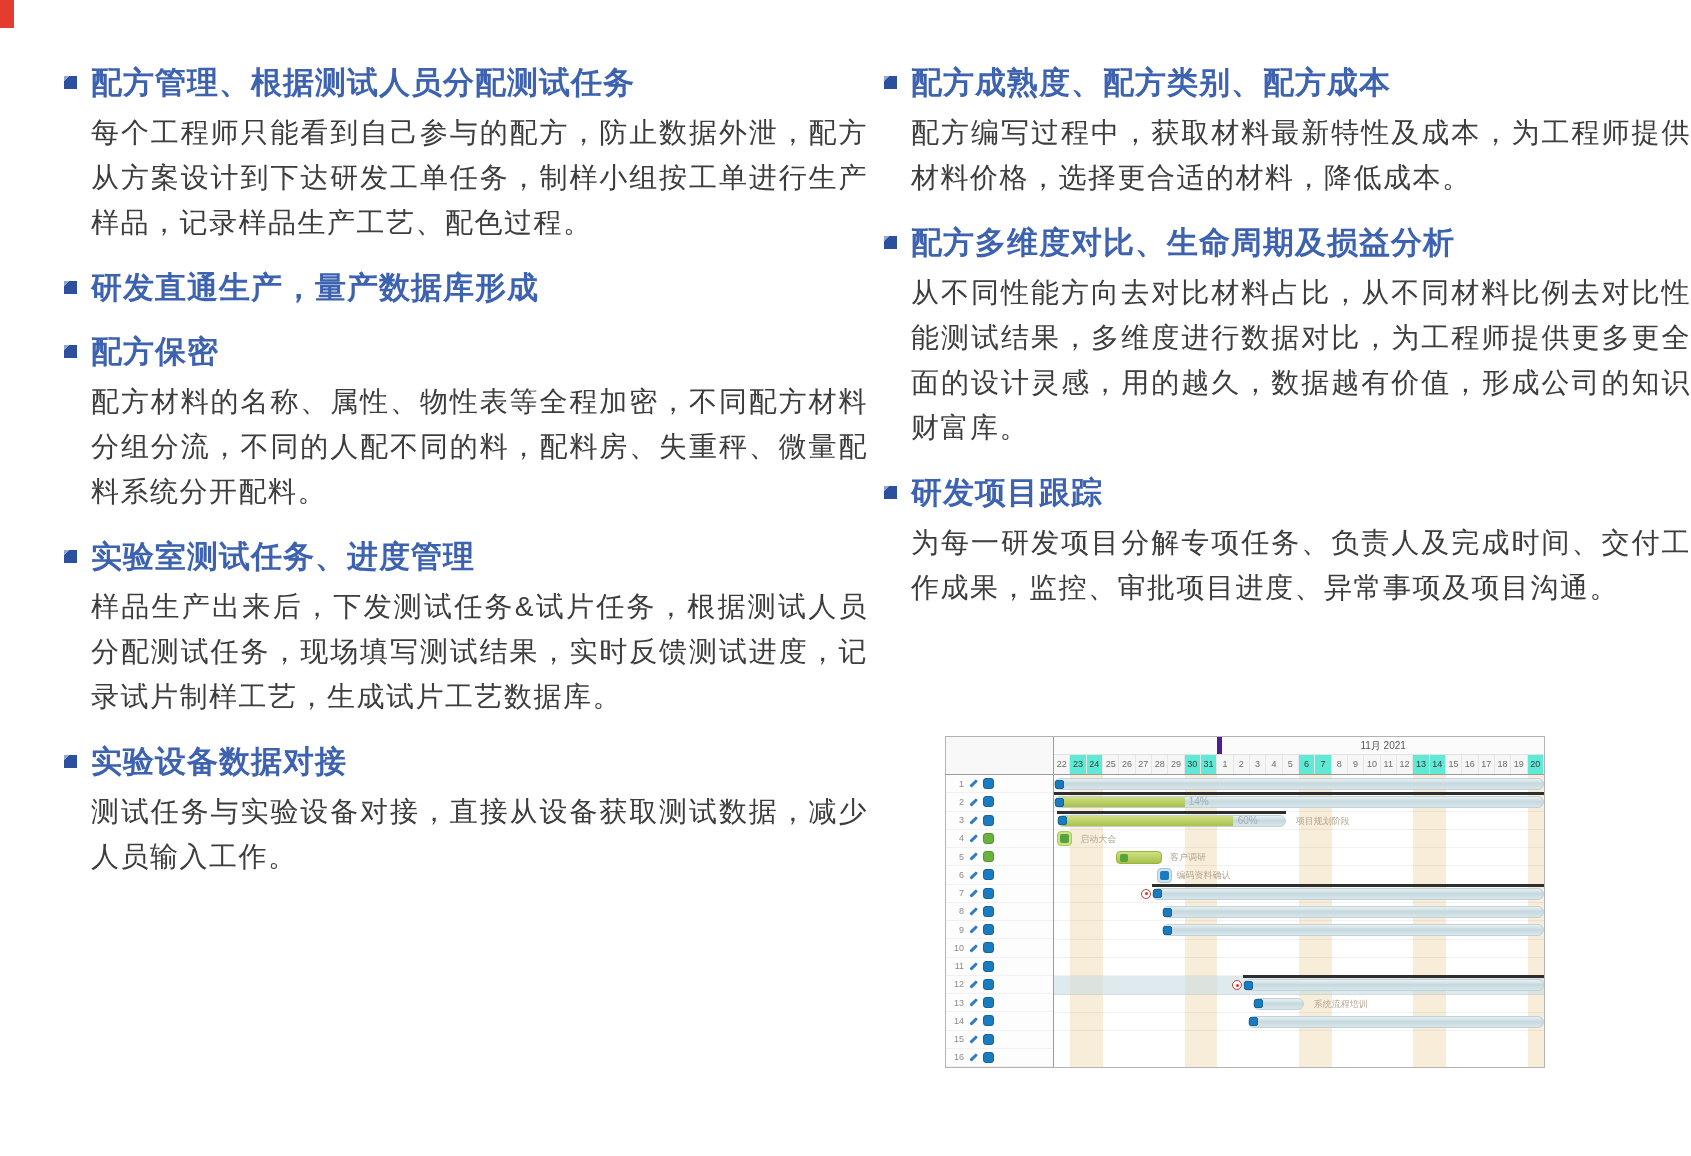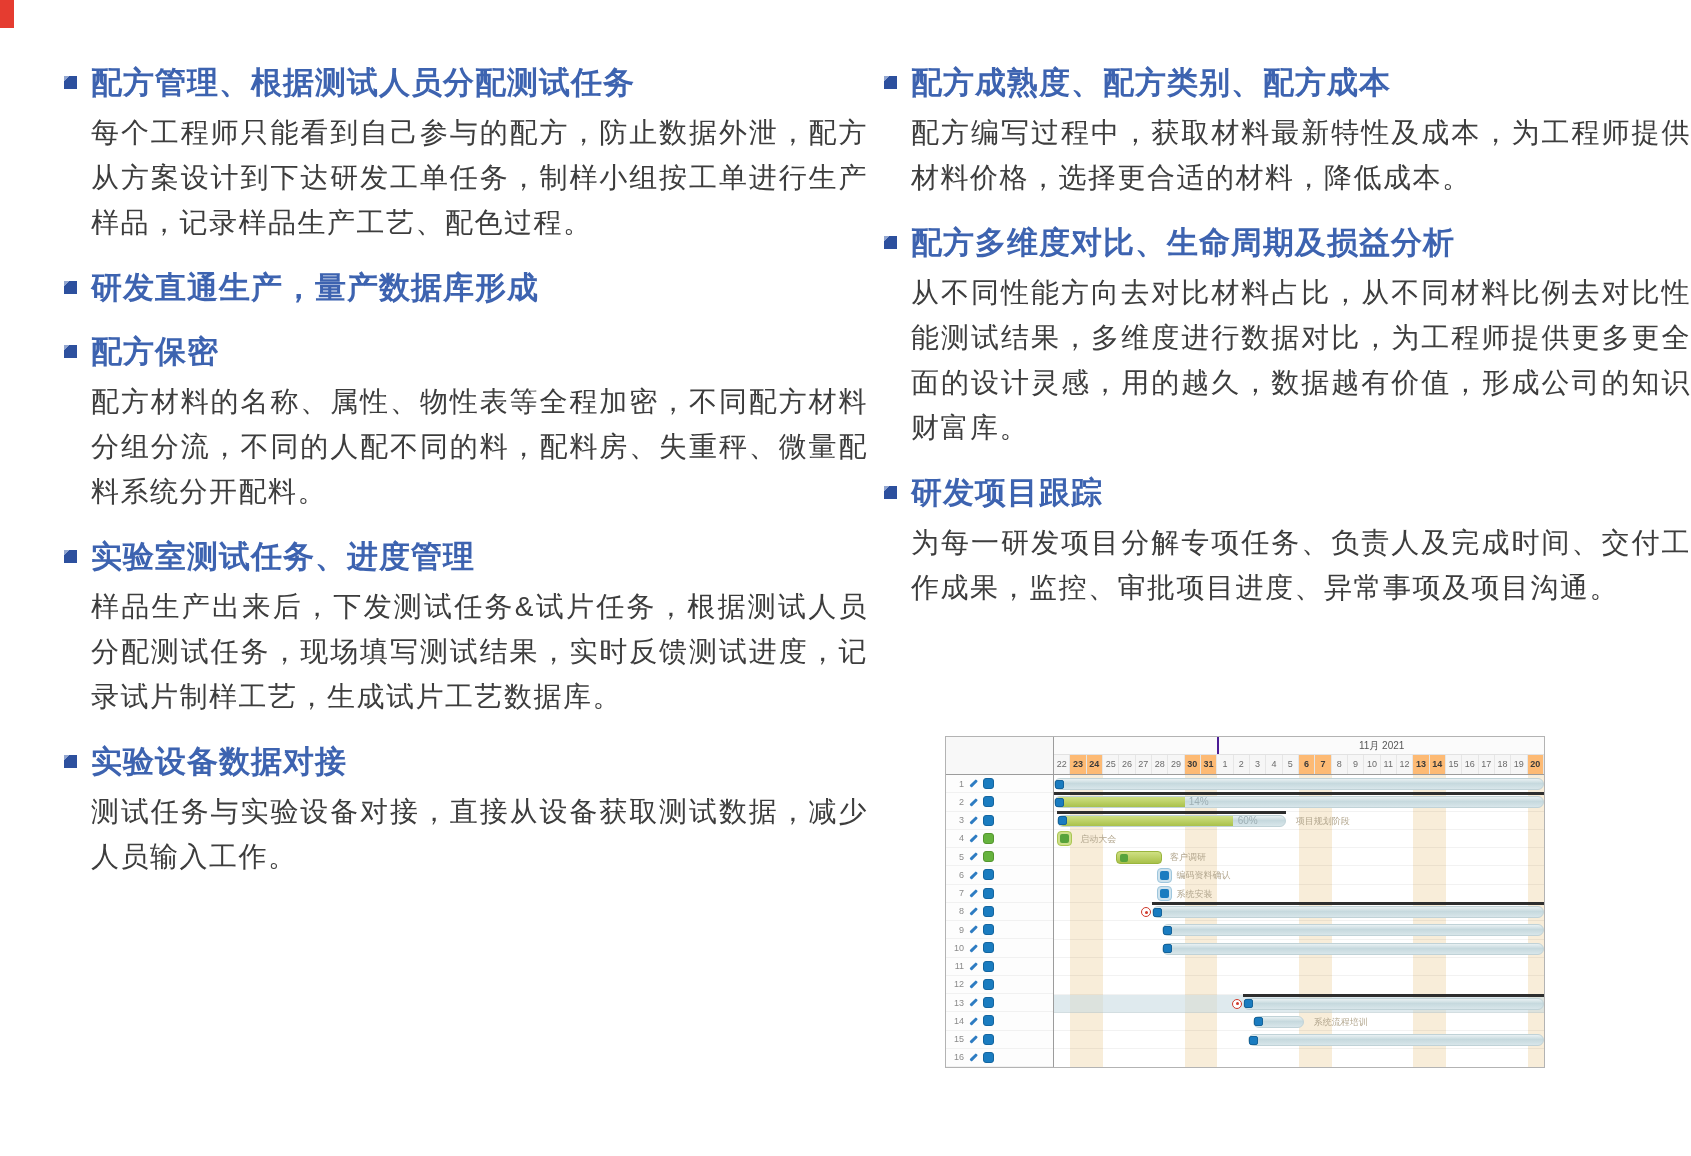--- a/index.html
+++ b/index.html
@@ -24,24 +24,24 @@
   .g-left{width:108px;border-right:1px solid #9c9c9c;display:flex;flex-direction:column;box-sizing:border-box;background:#fdfdfd;}
   .g-left-head{height:38px;border-bottom:1px solid #9c9c9c;box-sizing:border-box;background:#f8f8f8;}
   .lp-row{flex:1;display:flex;align-items:center;gap:3px;padding-left:5px;border-bottom:1px solid #f1f1f1;box-sizing:border-box;}
   .row-num{width:13px;text-align:right;font-size:9px;color:#8a8a8a;}
   .pencil-icon{width:9px;height:2.5px;background:#2e7cc2;transform:rotate(-45deg);border-radius:1px;margin:0 2px;}
   .row-icon{width:11px;height:11px;border-radius:3px;box-sizing:border-box;}
   .row-icon.blue{background:#1a7cc0;border:1px solid #14659f;}
   .row-icon.green{background:#66b33e;border:1px solid #55962f;}
   .g-right{flex:1;display:flex;flex-direction:column;position:relative;min-width:0;}
   .g-month{height:18px;position:relative;border-bottom:1px solid #e2e2e2;background:#fbfbfb;box-sizing:border-box;}
-  .month-label{position:absolute;top:0;text-align:center;font-size:10px;color:#555;line-height:17px;border-left:2px solid #4c1d95;box-sizing:border-box;}
+  .month-label{position:absolute;top:0;text-align:center;font-size:10px;color:#555;line-height:17px;border-left:5px solid #4c1d95;box-sizing:border-box;}
   .g-dates{height:20px;display:flex;border-bottom:1px solid #9c9c9c;background:#f6f6f6;box-sizing:border-box;}
   .date-cell{flex:1;font-size:9px;color:#6a6a6a;text-align:center;line-height:19px;border-right:1px solid #e6e6e6;box-sizing:border-box;overflow:hidden;}
-  .date-cell.weekend{background:#fdba74;color:#3a3a3a;font-weight:bold;}
+  .date-cell.weekend{background:#5eead4;color:#3a3a3a;font-weight:normal;}
   .g-body{flex:1;position:relative;overflow:hidden;}
   .stripe{position:absolute;top:0;bottom:0;background:#f8edd9;z-index:0;}
   .g-row{position:relative;height:18.3px;border-bottom:1px solid rgba(0,0,0,0.05);box-sizing:border-box;z-index:1;}
   .g-row.highlight{background:rgba(197,217,224,0.55);}
   .bar{position:absolute;top:3px;height:12px;border-radius:6px;box-sizing:border-box;
     background:linear-gradient(#e9f1f3,#c6d9de 45%,#d8e6ea);border:1px solid #c0d2d7;overflow:hidden;}
   .bar .green{position:absolute;left:0;top:0;bottom:0;border-radius:6px 0 0 6px;
     background:linear-gradient(#cfe083,#a9c14a);}
   .greenbar{position:absolute;top:2.5px;height:13px;border-radius:4px;box-sizing:border-box;
     background:linear-gradient(#cfe083,#a9c14a);border:1px solid #9ab53e;}
@@ -289,26 +289,20 @@
           </div>
           <div class="task-label" style="left: 115.967px;">客户调研</div>
         </div>
         <div class="g-row">
           <div class="milestone blue" style="left: 102.9px;">
             <div class="in"></div>
           </div>
           <div class="task-label" style="left: 122.5px; text-align: right;">编码资料确认</div>
         </div>
         <div class="g-row">
-          <div class="milestone blue" style="left: 102.9px;">
-            <div class="in"></div>
-          </div>
-          <div class="task-label" style="left: 122.5px;">系统安装</div>
-        </div>
-        <div class="g-row">
           <div class="summary-line" style="left: 98px; width: 392px;"></div>
           <div class="bar" style="left: 98px; width: 392px;"></div>
           <div class="red-marker" style="left: 87px;">
             <div class="dot"></div>
           </div>
           <div class="sq-marker" style="left: 99px;"></div>
         </div>
         <div class="g-row">
           <div class="bar" style="left: 107.8px; width: 382.2px;"></div>
           <div class="sq-marker" style="left: 108.8px;"></div>

